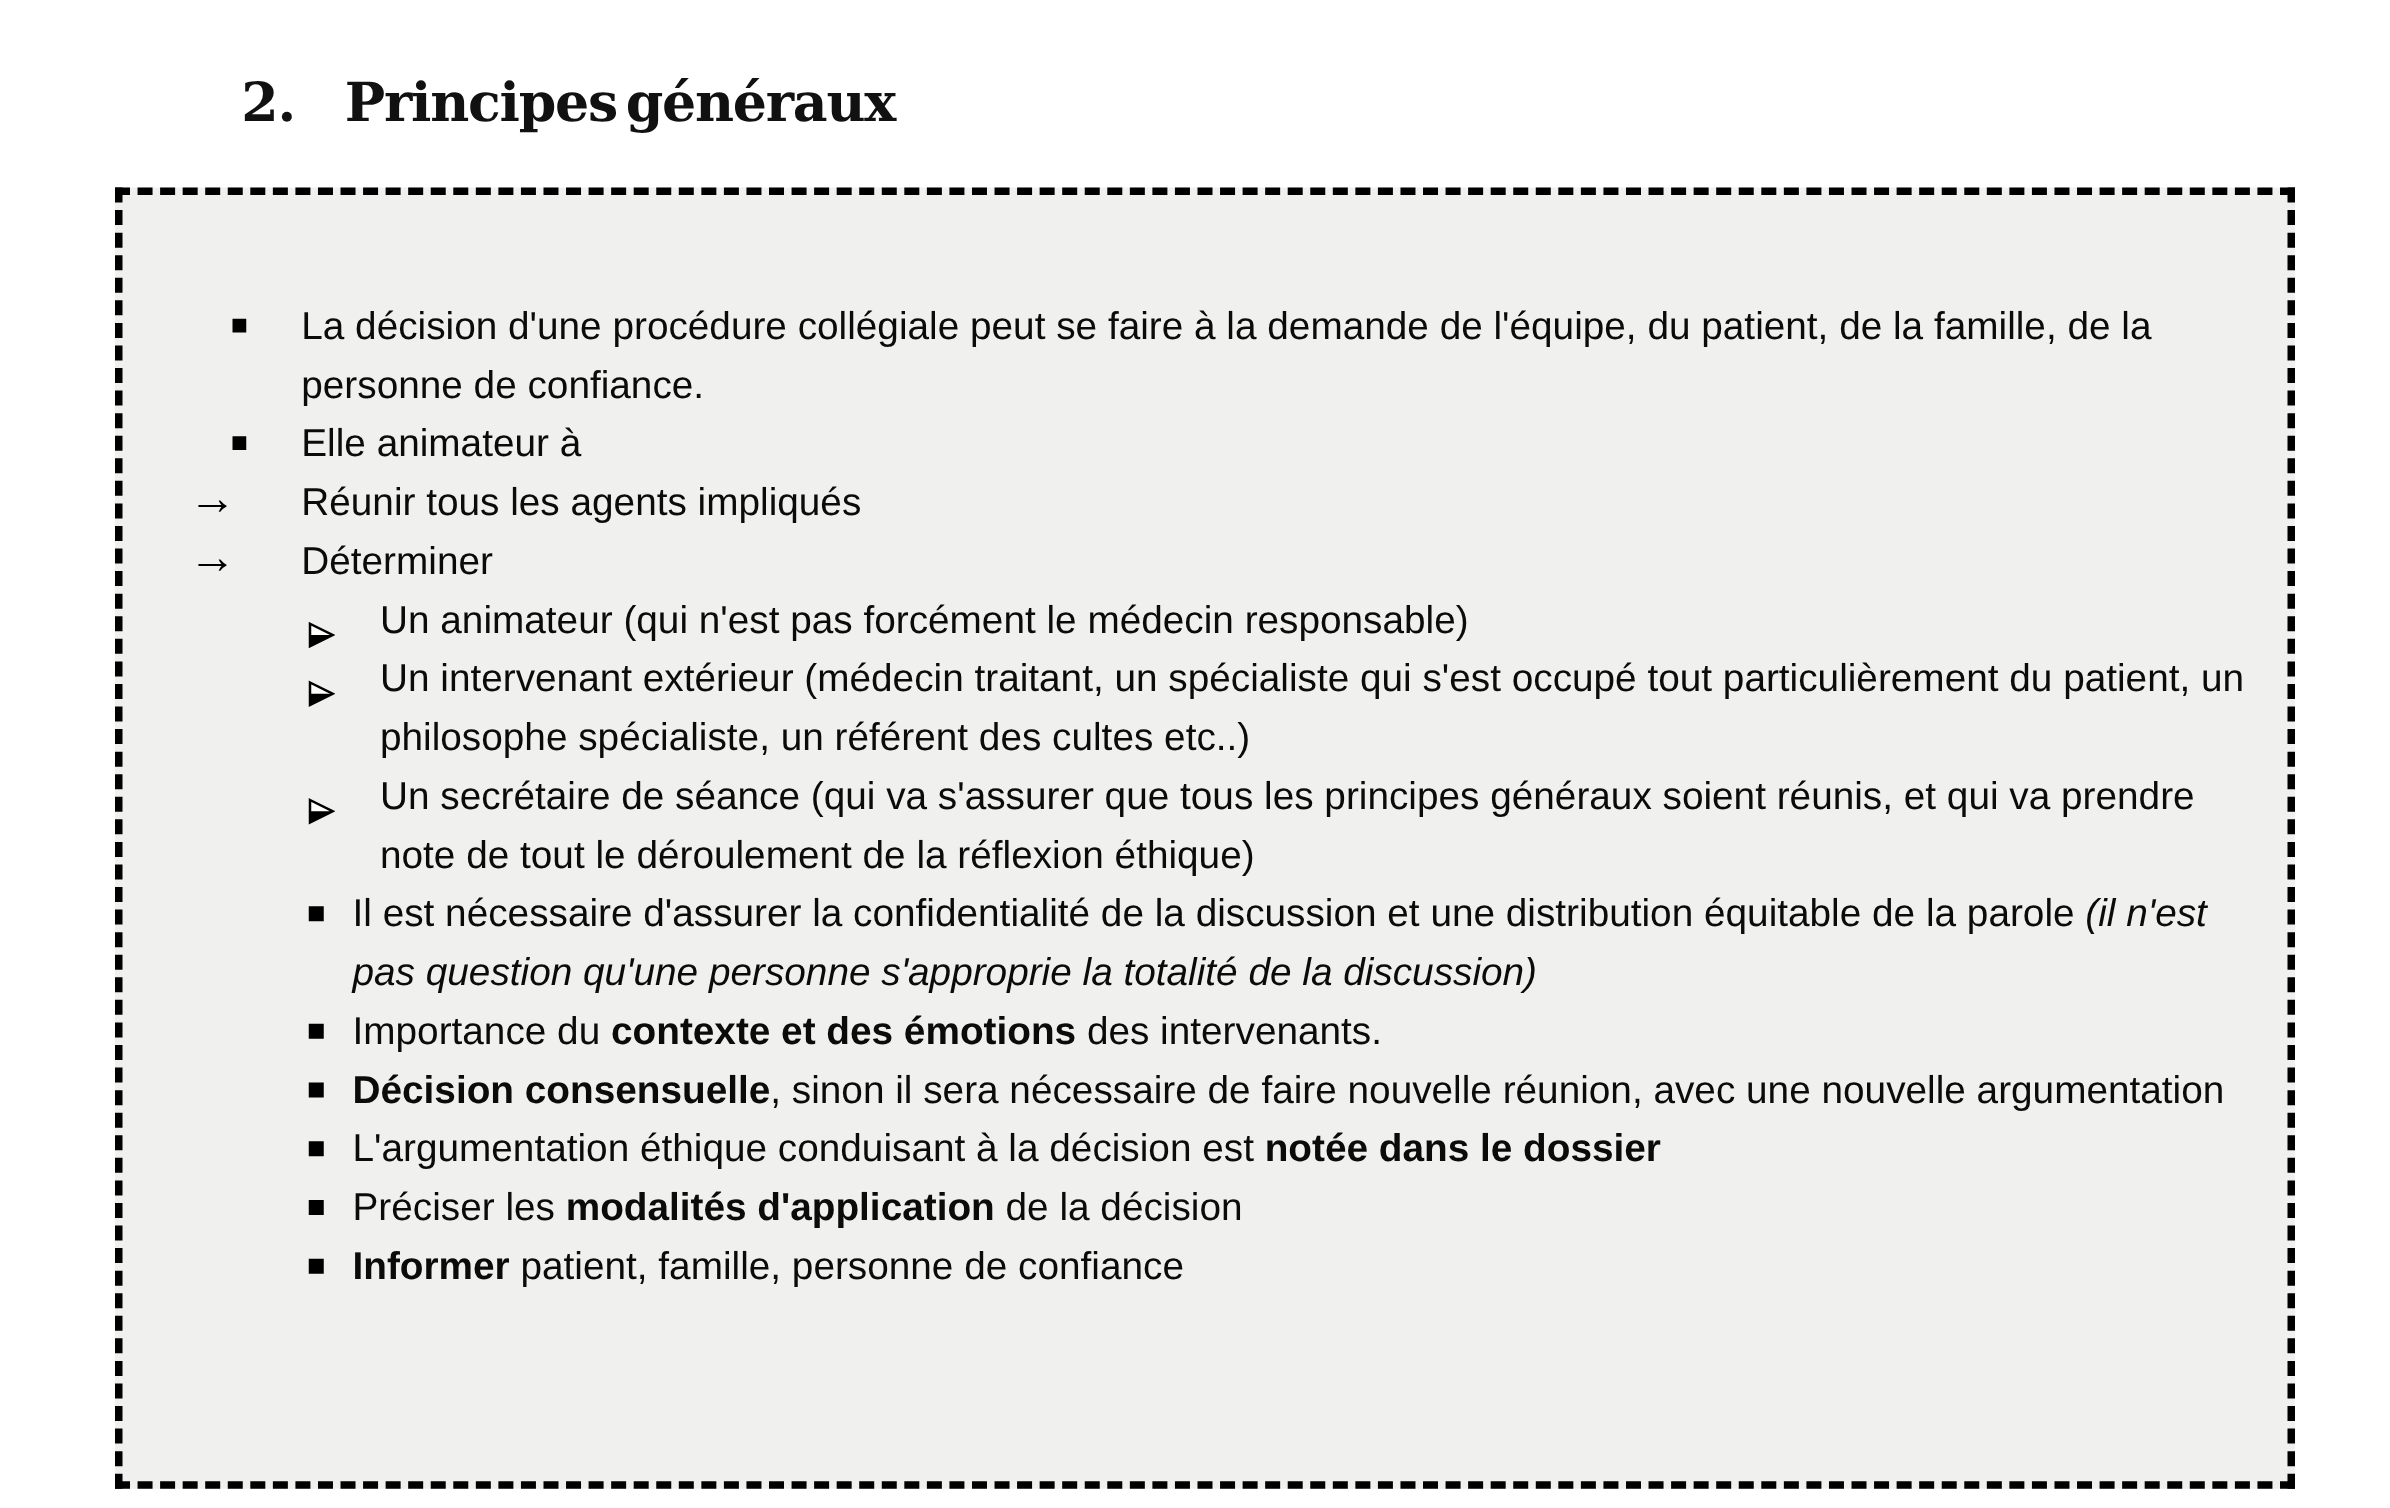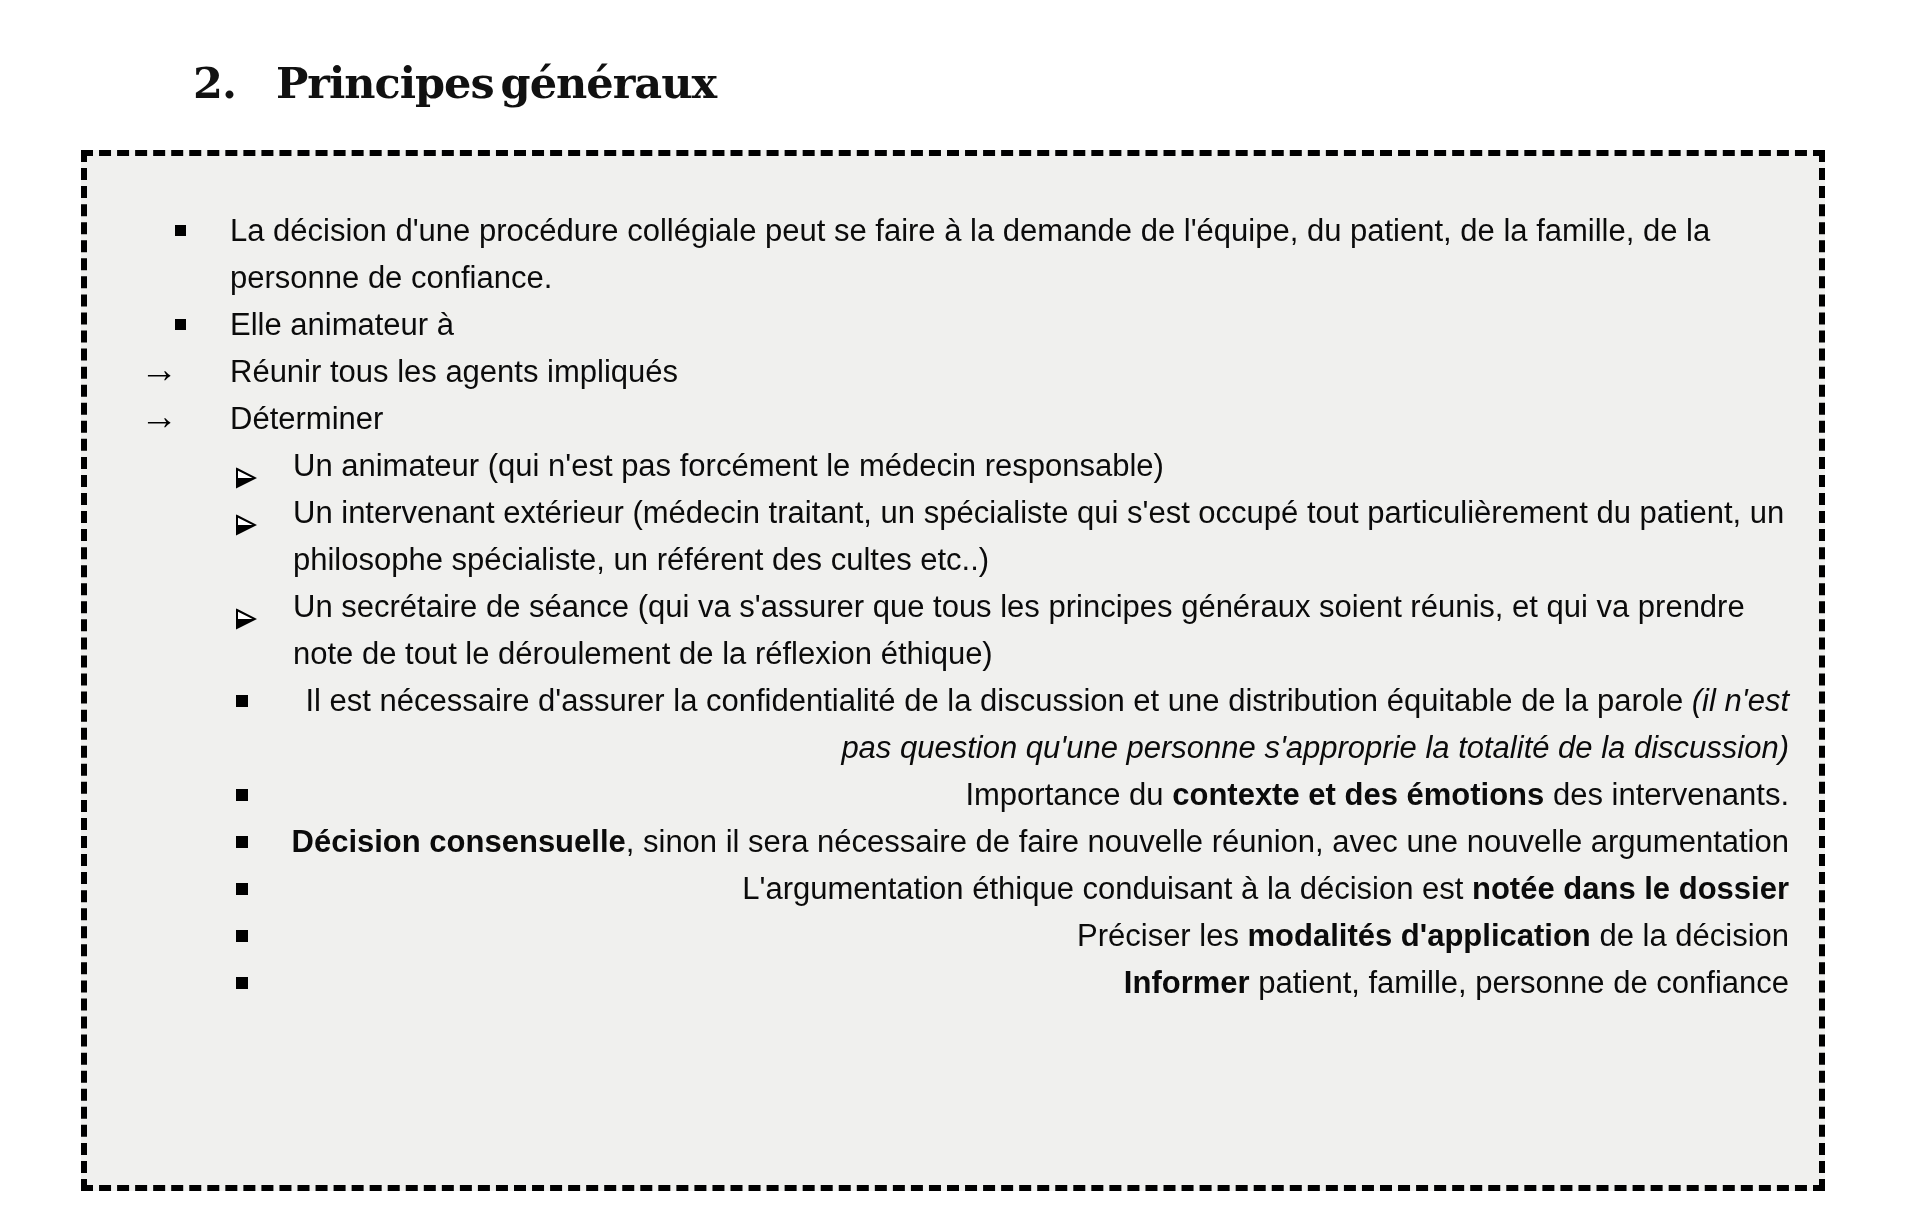--- a/index.html
+++ b/index.html
@@ -31,28 +31,28 @@
   }
   .title .num { display: inline-block; }
   .title .txt {
     display: inline-block;
     margin-left: 40px;
     word-spacing: -7px;
   }
   
   .box {
     position: absolute;
-    left: 81px;
+    left: 92px;
     top: 150px;
     width: 1744px;
     height: 1041px;
     box-sizing: border-box;
     border: 6px dashed #000000;
     background: #f0f0ee;
-    padding-top: 51px;
+    padding-top: 81px;
     overflow: hidden;
   }
   
   .item {
     position: relative;
     font-size: 31px;
     line-height: 47px;
     color: #0b0b0b;
     padding-right: 30px;
   }
@@ -81,21 +81,21 @@
   
   .lv2 { padding-left: 206px; }
   .lv2 .marker.m-chevron {
     position: absolute;
     left: 148px;
     top: 13px;
     width: 22px;
     height: 22px;
   }
   
-  .lv3 { padding-left: 184px; text-align: right; }
+  .lv3 { padding-left: 184px; }
   .lv3 .marker.m-square {
     position: absolute;
     left: 149px;
     top: 18px;
     width: 12px;
     height: 12px;
     background: #000;
   }
 </style>
 </head>

